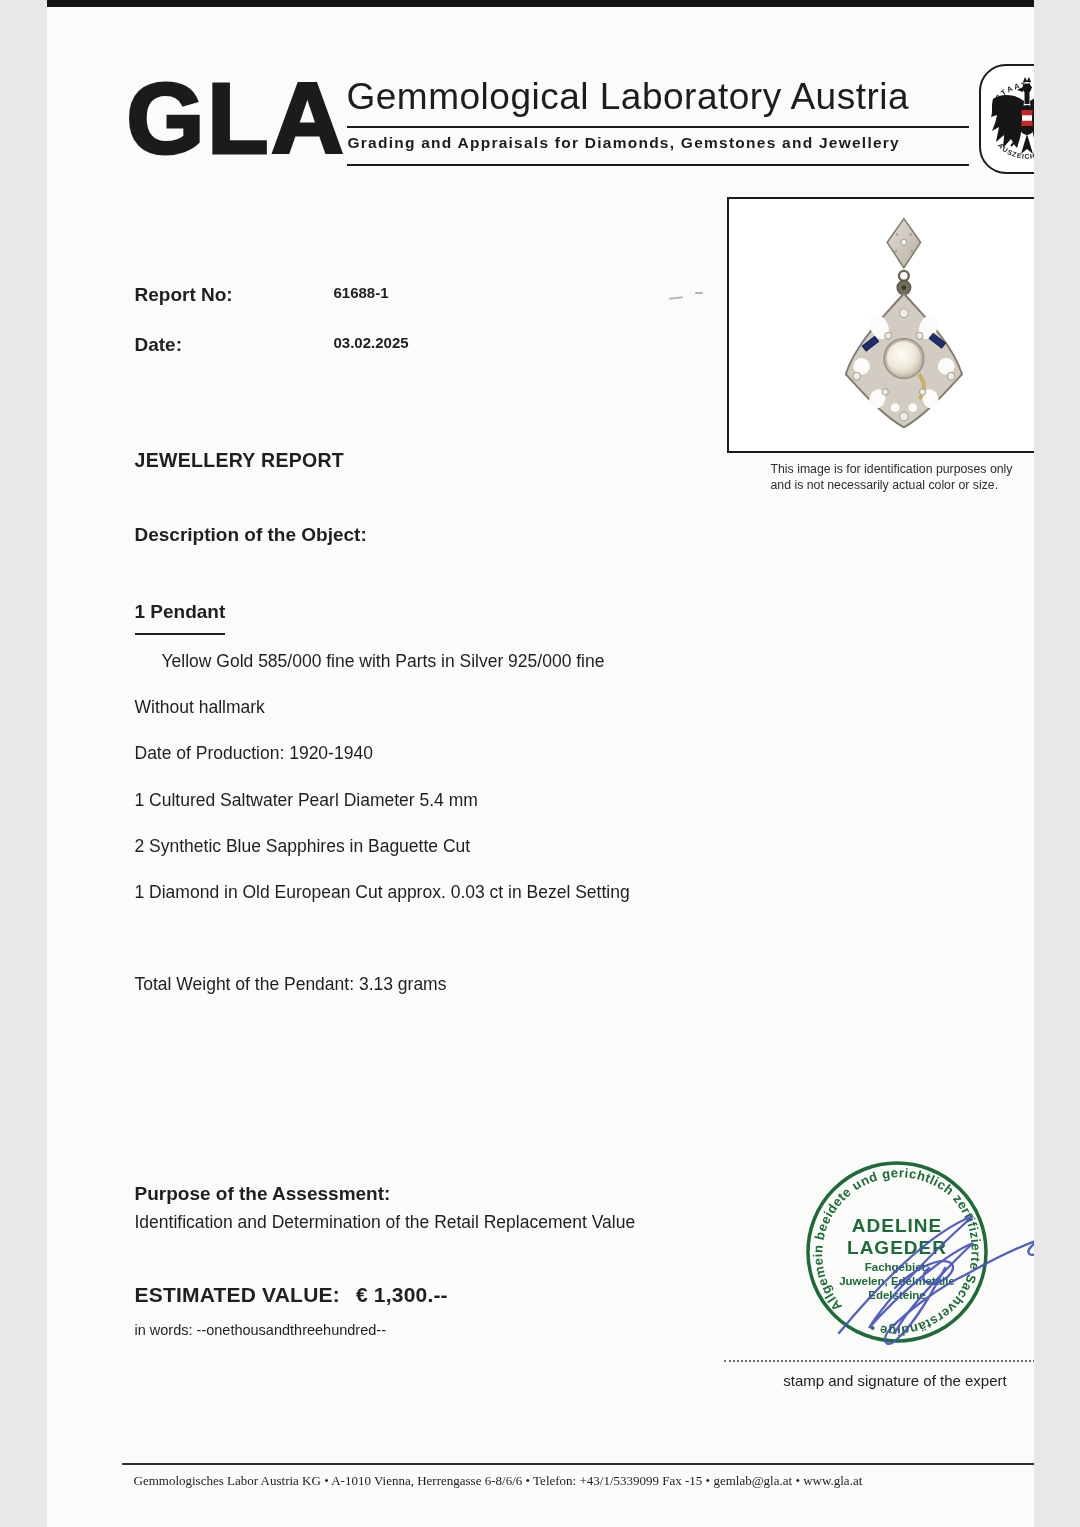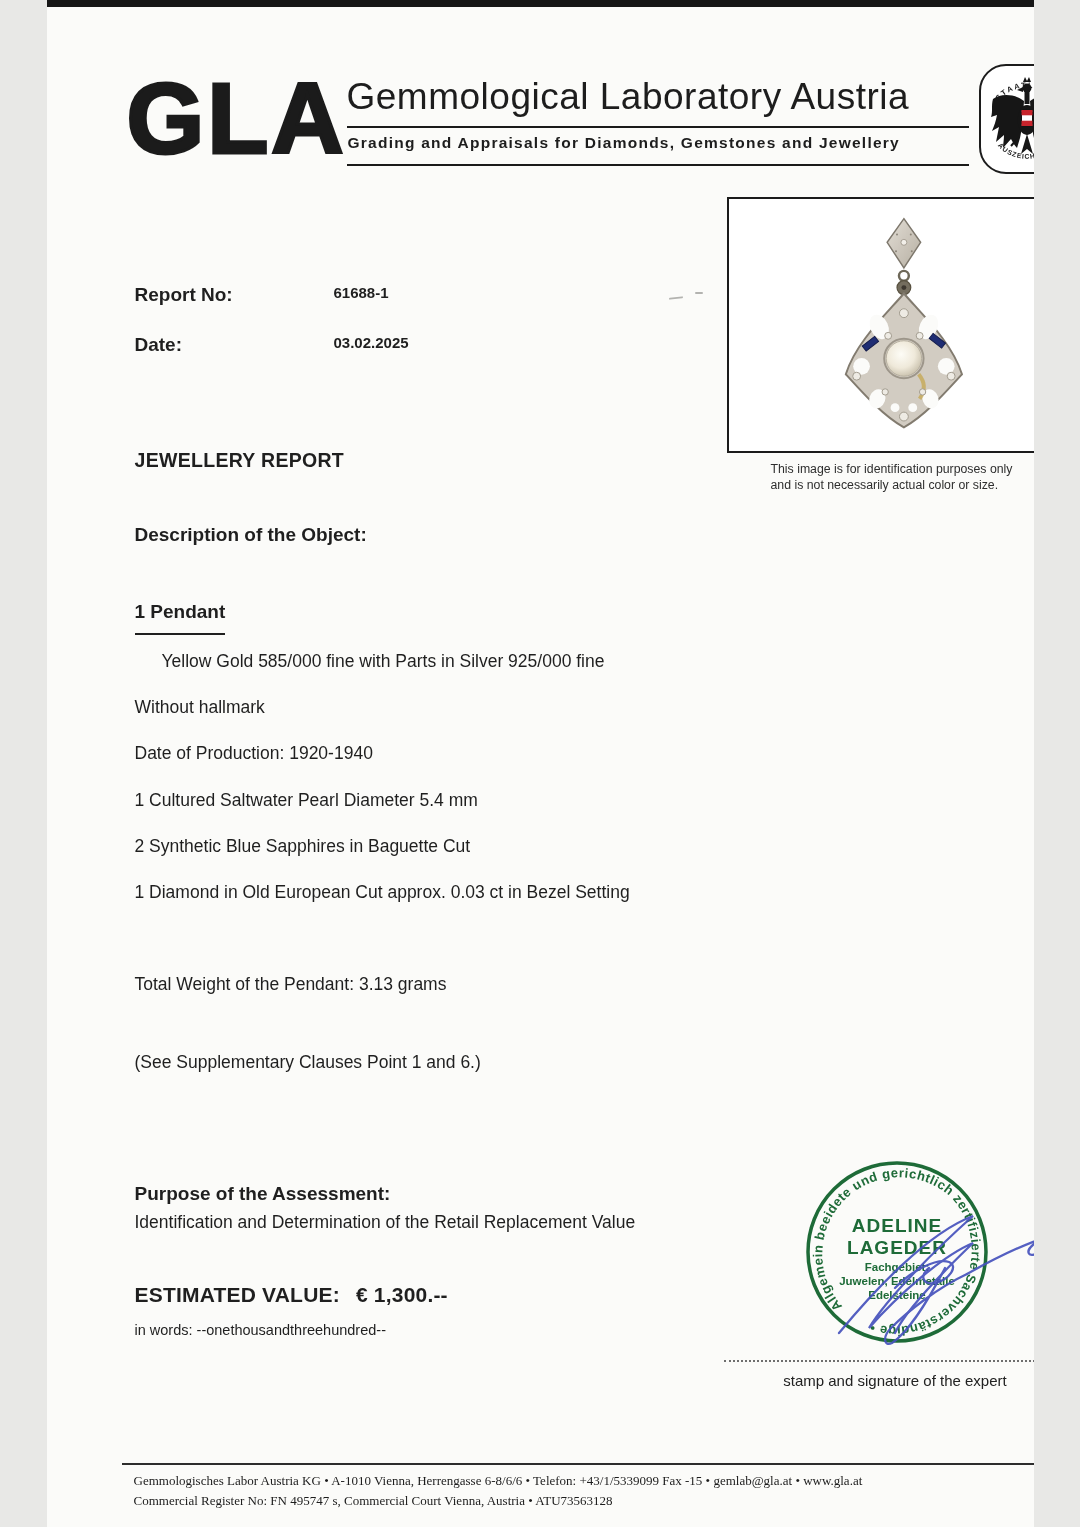--- a/index.html
+++ b/index.html
@@ -178,21 +178,20 @@
 
   <div class="abs desc-heading">Description of the Object:</div>
   <div class="abs item-title">1 Pendant</div>
   <div class="abs desc-line dl0">Yellow Gold 585/000 fine with Parts in Silver 925/000 fine</div>
   <div class="abs desc-line dl1">Without hallmark</div>
   <div class="abs desc-line dl2">Date of Production: 1920-1940</div>
   <div class="abs desc-line dl3">1 Cultured Saltwater Pearl Diameter 5.4 mm</div>
   <div class="abs desc-line dl4">2 Synthetic Blue Sapphires in Baguette Cut</div>
   <div class="abs desc-line dl5">1 Diamond in Old European Cut approx. 0.03 ct in Bezel Setting</div>
   <div class="abs desc-line dl7">Total Weight of the Pendant: 3.13 grams</div>
-  <div class="abs desc-note">(See Supplementary Clauses Point 1 and 6.)</div>
 
   <div class="abs purpose-heading">Purpose of the Assessment:</div>
   <div class="abs purpose-body">Identification and Determination of the Retail Replacement Value</div>
   <div class="abs estimated">
     <span>ESTIMATED VALUE:</span><span class="amount">€ 1,300.--</span>
   </div>
   <div class="abs in-words">in words: --onethousandthreehundred--</div>
 
   <svg class="abs stamp-wrap" width="330" height="240" viewBox="0 0 330 240">
     <defs>
@@ -214,15 +213,14 @@
       <path d="M118,160 C135,142 160,130 172,134 C182,138 172,152 158,155 C146,157 142,148 152,140"></path>
       <path d="M168,140 C150,175 130,205 115,215 C107,219 105,209 114,200 C130,184 160,160 190,146"></path>
       <path d="M190,146 C215,132 240,120 258,113 C270,109 272,117 262,124 C252,131 247,124 257,116 C270,106 285,103 296,108"></path>
     </g>
   </svg>
   <div class="abs dotted-line"></div>
   <div class="abs stamp-caption">stamp and signature of the expert</div>
 
   <div class="abs footer-rule"></div>
   <div class="abs footer-line fl1">Gemmologisches Labor Austria KG  •  A-1010 Vienna, Herrengasse 6-8/6/6  •  Telefon: +43/1/5339099 Fax -15  •  gemlab@gla.at  •  www.gla.at</div>
-  <div class="abs footer-line fl2">Commercial Register No: FN 495747 s, Commercial Court Vienna, Austria  •  ATU73563128</div>
 
 </div>
 
 </body></html>

